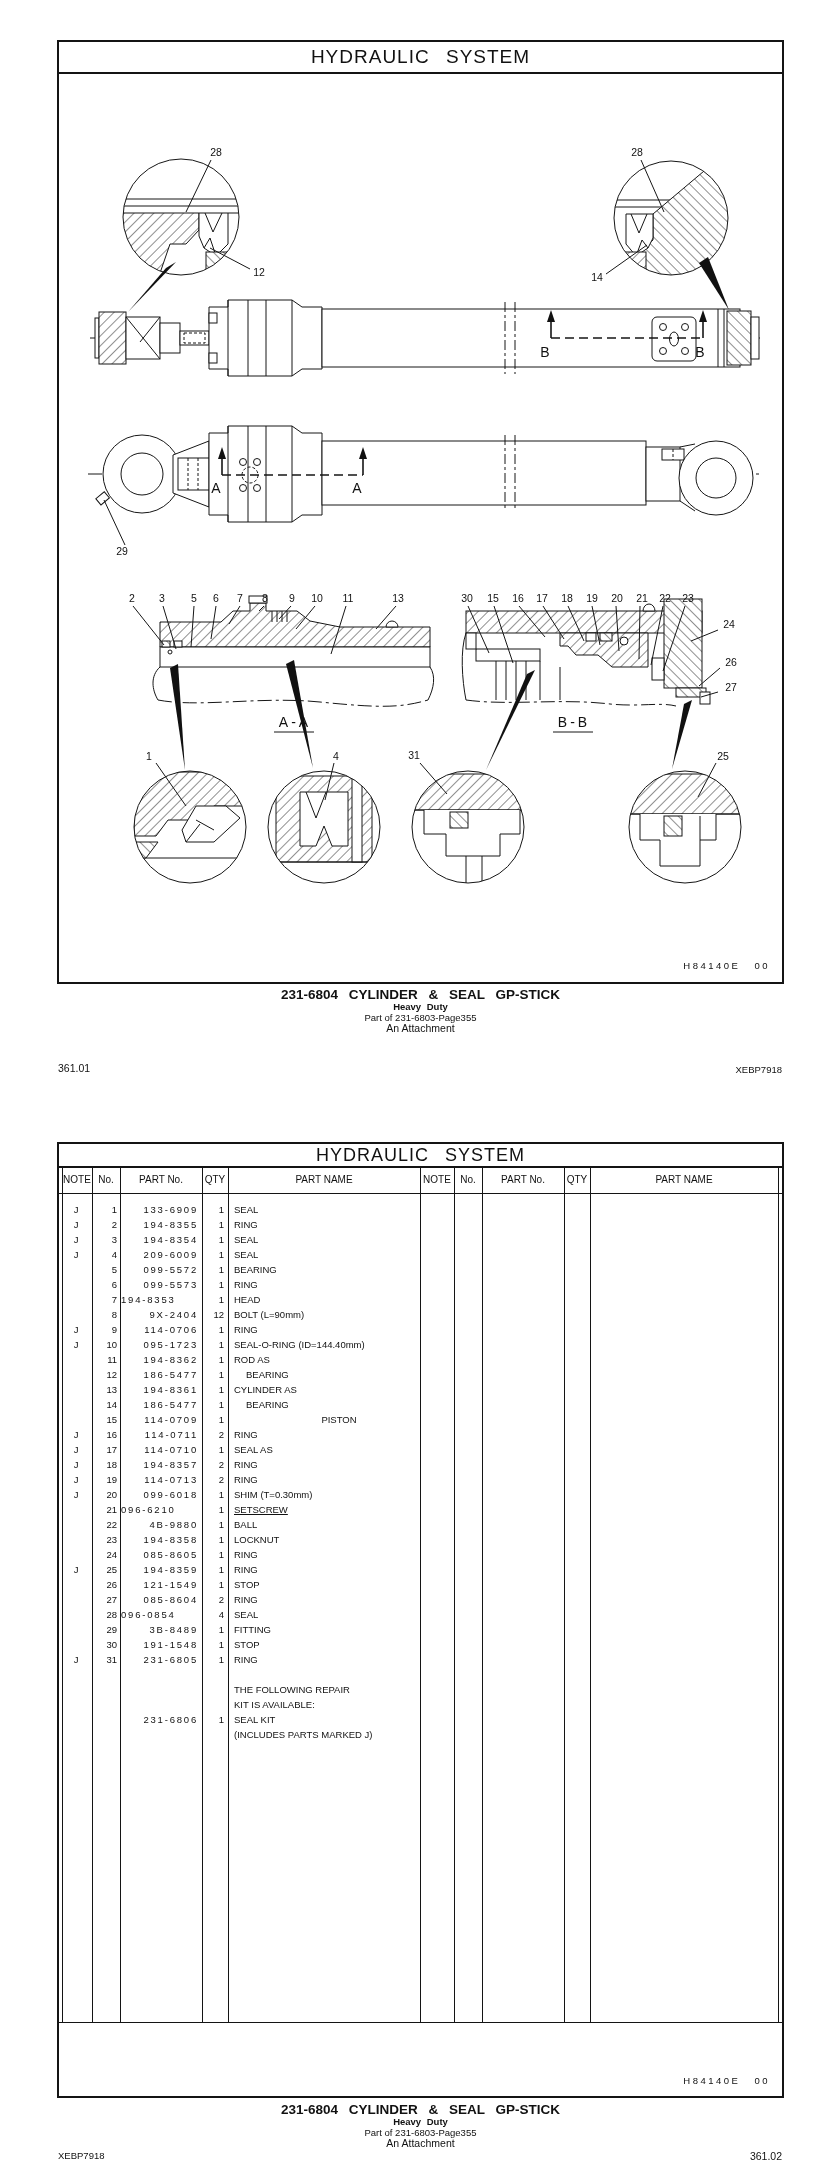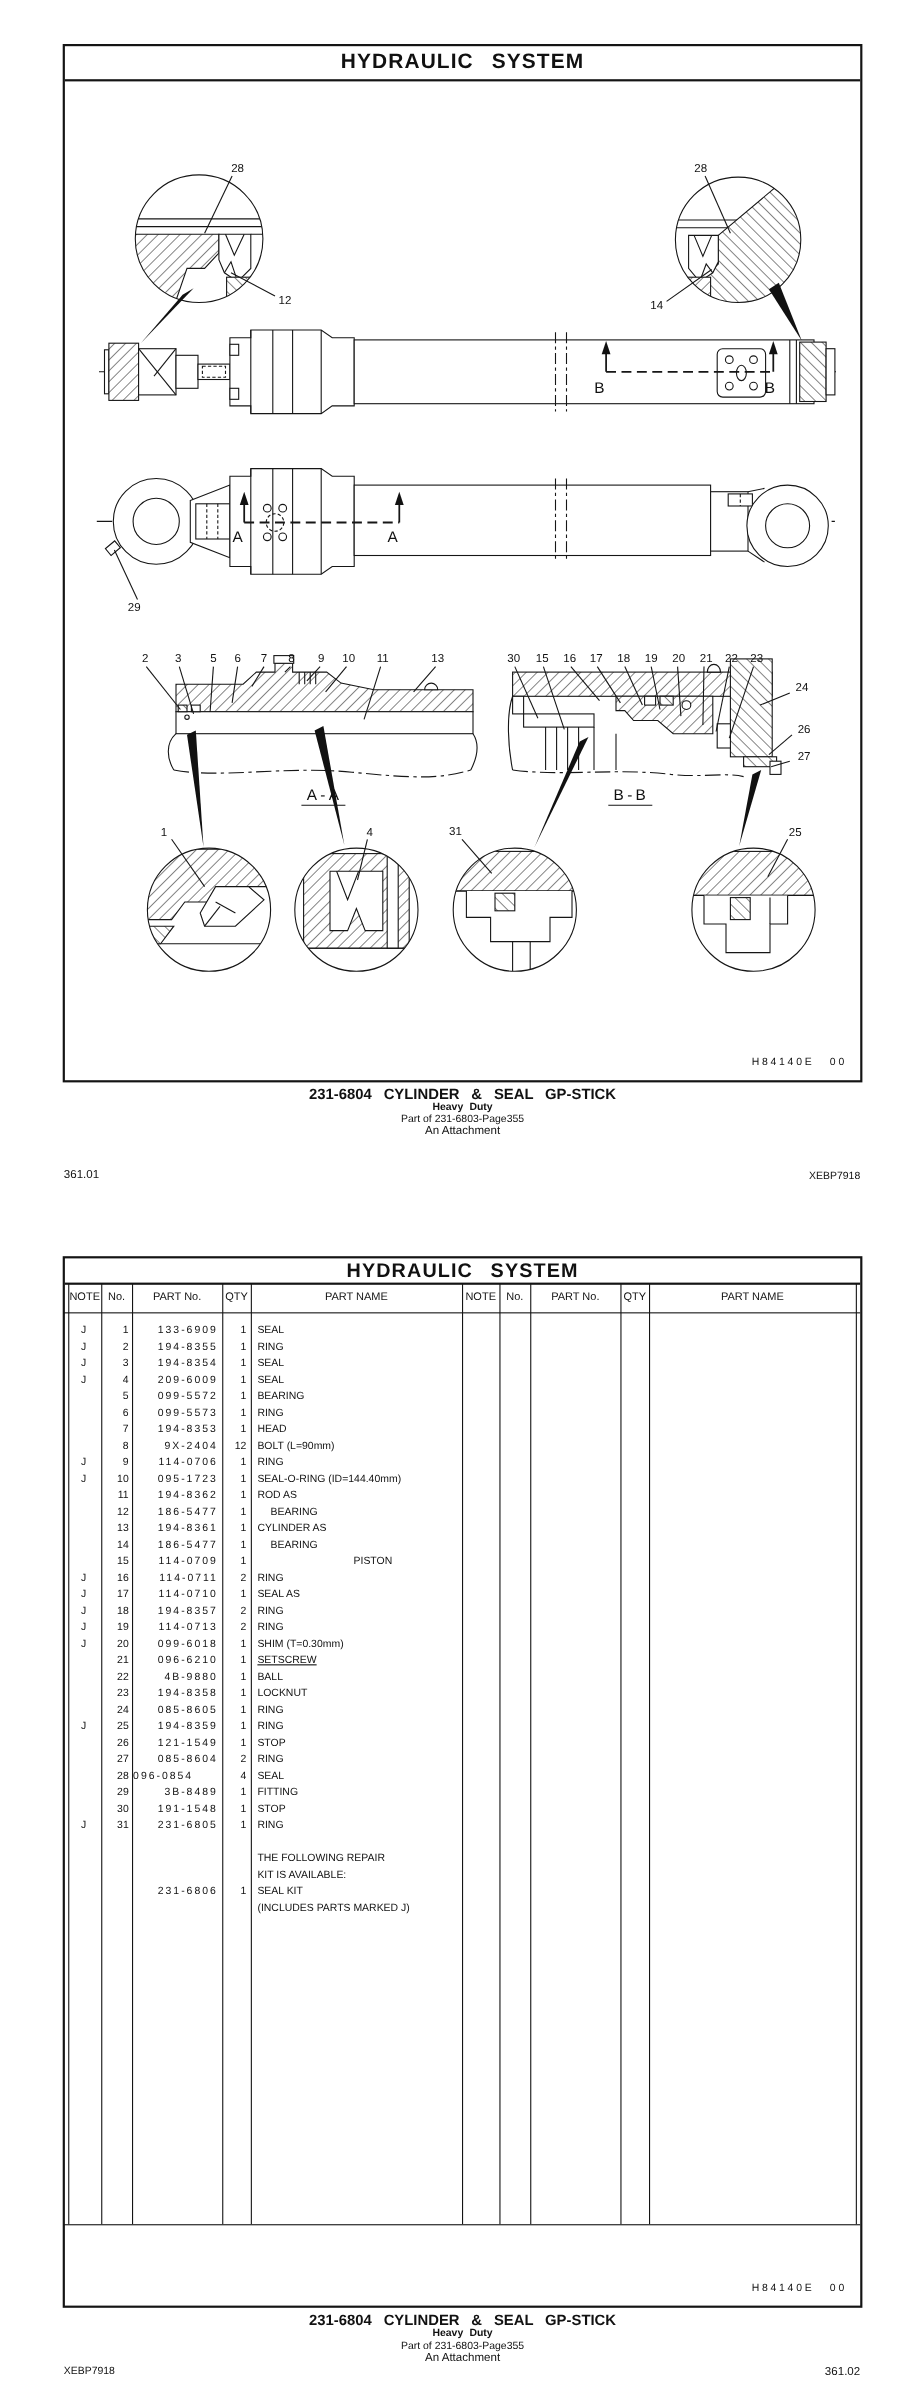--- a/index.html
+++ b/index.html
@@ -1,20 +1,20 @@
 <!DOCTYPE html>
 <html><head>
 <meta charset="utf-8">
 <style>
   html,body{margin:0;padding:0;background:#ffffff;}
   body{width:840px;height:2178px;position:relative;font-family:"Liberation Sans",sans-serif;color:#111;}
   .abs{position:absolute;}
   .pagebox{position:absolute;border:2px solid #141414;box-sizing:border-box;background:#fff;}
   .titlebar{position:absolute;left:0;top:0;width:100%;border-bottom:2px solid #141414;box-sizing:border-box;
-            text-align:center;font-weight:bold;letter-spacing:1px;word-spacing:10px;transform-origin:center;}
+            text-align:center;font-weight:normal;letter-spacing:1px;word-spacing:10px;transform-origin:center;}
   .t1{height:32px;line-height:30px;font-size:19px;}
   .t2{height:24px;line-height:22px;font-size:18px;}
   .doccode{position:absolute;font-size:9.5px;letter-spacing:2.5px;white-space:nowrap;}
   .doccode .rev{margin-left:14px;}
   .cap{position:absolute;left:57px;width:727px;text-align:center;white-space:nowrap;}
   .cap1{font-size:13.5px;font-weight:bold;word-spacing:7px;}
   .cap2{font-size:9.5px;font-weight:bold;word-spacing:3px;}
   .cap3{font-size:9.5px;}
   .cap4{font-size:10.5px;}
   .foot{position:absolute;font-size:10.5px;}
@@ -431,21 +431,21 @@
         <div class="tcell" style="left: 234px; width: 182px; text-align: left;">BEARING</div>
       </div>
       <div class="trow" style="left: 0px; top: 1277px; width: 420px;">
         <div class="tcell" style="left: 93px; width: 24px; text-align: right;">6</div>
         <div class="tcell ps" style="left: 121px; width: 77px; text-align: right;">099-5573</div>
         <div class="tcell" style="left: 203px; width: 21px; text-align: right;">1</div>
         <div class="tcell" style="left: 234px; width: 182px; text-align: left;">RING</div>
       </div>
       <div class="trow" style="left: 0px; top: 1292px; width: 420px;">
         <div class="tcell" style="left: 93px; width: 24px; text-align: right;">7</div>
-        <div class="tcell ps" style="left: 121px; width: 77px; text-align: right;">194-8353</div>
+        <div class="tcell ps" style="left: 121px; width: 77px; ">194-8353</div>
         <div class="tcell" style="left: 203px; width: 21px; text-align: right;">1</div>
         <div class="tcell" style="left: 234px; width: 182px; text-align: left;">HEAD</div>
       </div>
       <div class="trow" style="left: 0px; top: 1307px; width: 420px;">
         <div class="tcell" style="left: 93px; width: 24px; text-align: right;">8</div>
         <div class="tcell ps" style="left: 121px; width: 77px; text-align: right;">9X-2404</div>
         <div class="tcell" style="left: 203px; width: 21px; text-align: right;">12</div>
         <div class="tcell" style="left: 234px; width: 182px; text-align: left;">BOLT (L=90mm)</div>
       </div>
       <div class="trow" style="left: 0px; top: 1322px; width: 420px;">
@@ -522,21 +522,21 @@
       </div>
       <div class="trow" style="left: 0px; top: 1487px; width: 420px;">
         <div class="tcell" style="left: 62px; width: 28px; text-align: center;">J</div>
         <div class="tcell" style="left: 93px; width: 24px; text-align: right;">20</div>
         <div class="tcell ps" style="left: 121px; width: 77px; text-align: right;">099-6018</div>
         <div class="tcell" style="left: 203px; width: 21px; text-align: right;">1</div>
         <div class="tcell" style="left: 234px; width: 182px; text-align: left;">SHIM (T=0.30mm)</div>
       </div>
       <div class="trow" style="left: 0px; top: 1502px; width: 420px;">
         <div class="tcell" style="left: 93px; width: 24px; text-align: right;">21</div>
-        <div class="tcell ps" style="left: 121px; width: 77px; text-align: right;">096-6210</div>
+        <div class="tcell ps" style="left: 121px; width: 77px; text-align: left;">096-6210</div>
         <div class="tcell" style="left: 203px; width: 21px; text-align: right;">1</div>
         <div class="tcell" style="left: 234px; width: 182px; text-align: left; text-decoration: underline;">SETSCREW</div>
       </div>
       <div class="trow" style="left: 0px; top: 1517px; width: 420px;">
         <div class="tcell" style="left: 93px; width: 24px; text-align: right;">22</div>
         <div class="tcell ps" style="left: 121px; width: 77px; text-align: right;">4B-9880</div>
         <div class="tcell" style="left: 203px; width: 21px; text-align: right;">1</div>
         <div class="tcell" style="left: 234px; width: 182px; text-align: left;">BALL</div>
       </div>
       <div class="trow" style="left: 0px; top: 1532px; width: 420px;">

